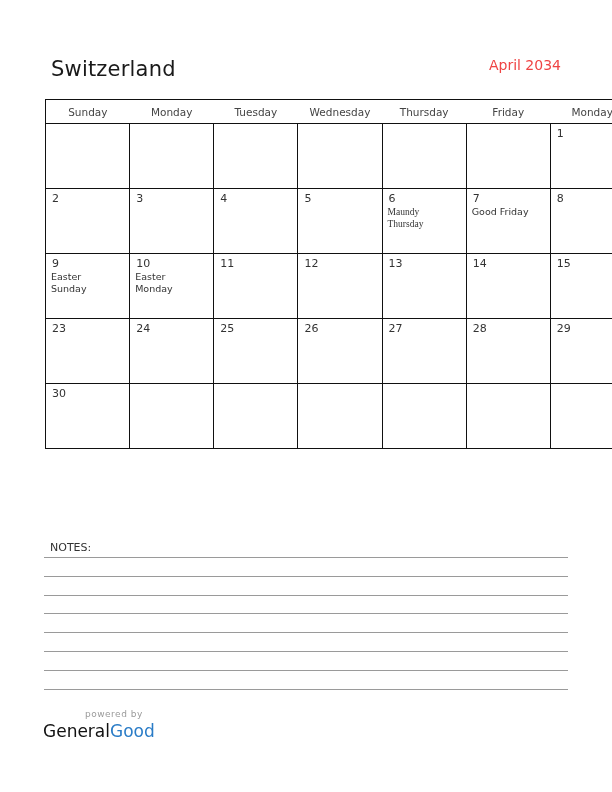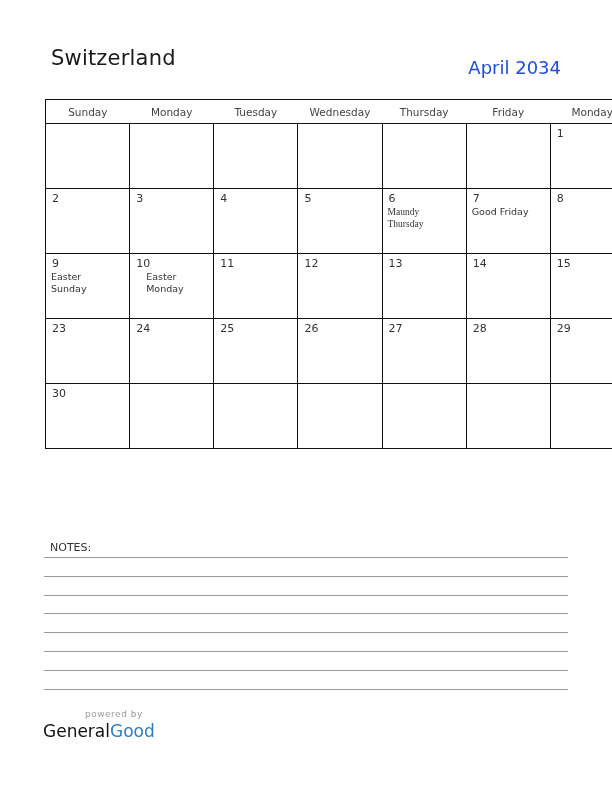--- a/index.html
+++ b/index.html
@@ -1,18 +1,18 @@
 <!DOCTYPE html>
 <html><head>
 <meta charset="utf-8">
 <style>
   html, body { margin:0; padding:0; background:#ffffff; }
   body { width:612px; height:792px; position:relative; overflow:hidden; font-family:"DejaVu Sans", sans-serif; color:#222; }
-  .country { position:absolute; left:51px; top:46px; font-size:21px; color:#1a1a1a; letter-spacing:0.2px; }
-  .month { position:absolute; right:51px; top:57px; font-size:18px; color:#1d4ed8; }
+  .country { position:absolute; left:51px; top:57px; font-size:21px; color:#1a1a1a; letter-spacing:0.2px; }
+  .month { position:absolute; right:51px; top:57px; font-size:14px; color:#ef4444; }
   table.cal { position:absolute; left:45px; top:99px; width:590px; border-collapse:collapse; table-layout:fixed; }
   table.cal th { height:23px; border:1.5px solid #111; border-left:none; border-right:none; font-weight:normal; font-size:10.5px; color:#444; text-align:center; padding:0; }
   table.cal th:first-child { border-left:1.5px solid #111; }
   table.cal th:last-child { border-right:1.5px solid #111; }
   table.cal td { height:64px; border:1.5px solid #111; vertical-align:top; padding:0; }
   .day { padding:3px 0 0 6px; font-size:11px; color:#333; line-height:13px; }
   .hol { padding:1px 0 0 5px; font-size:9.5px; color:#333; line-height:12px; }
   .notes-label { position:absolute; left:50px; top:541px; font-size:11px; color:#333; }
   .line { position:absolute; left:44px; width:524px; height:0; border-top:1px solid #9a9a9a; }
   .powered { position:absolute; left:47px; top:709px; font-size:9px; color:#9a9a9a; letter-spacing:0.5px;padding-left:38px; }
@@ -86,21 +86,21 @@
           <div class="day">8</div>
         </td>
       </tr>
       <tr>
         <td>
           <div class="day">9</div>
           <div class="hol" style="width: 50px;">Easter Sunday</div>
         </td>
         <td>
           <div class="day">10</div>
-          <div class="hol" style="width: 50px; margin-left: 11px;">Easter Monday</div>
+          <div class="hol" style="width: 50px;">Easter Monday</div>
         </td>
         <td>
           <div class="day">11</div>
         </td>
         <td>
           <div class="day">12</div>
         </td>
         <td>
           <div class="day">13</div>
         </td>

